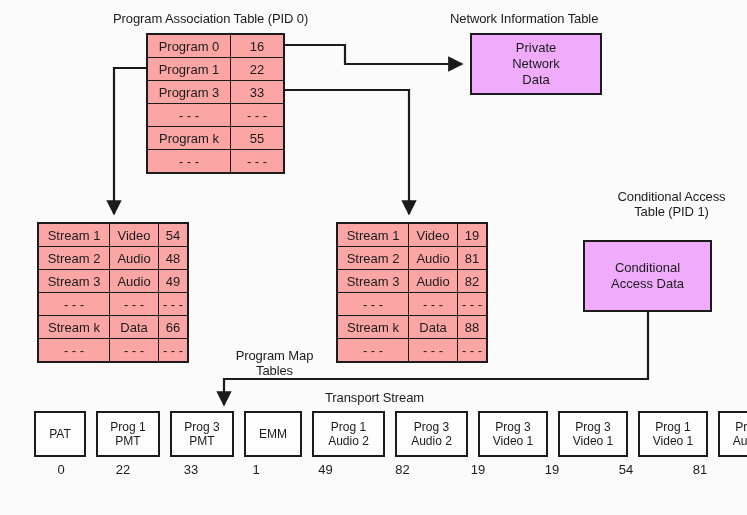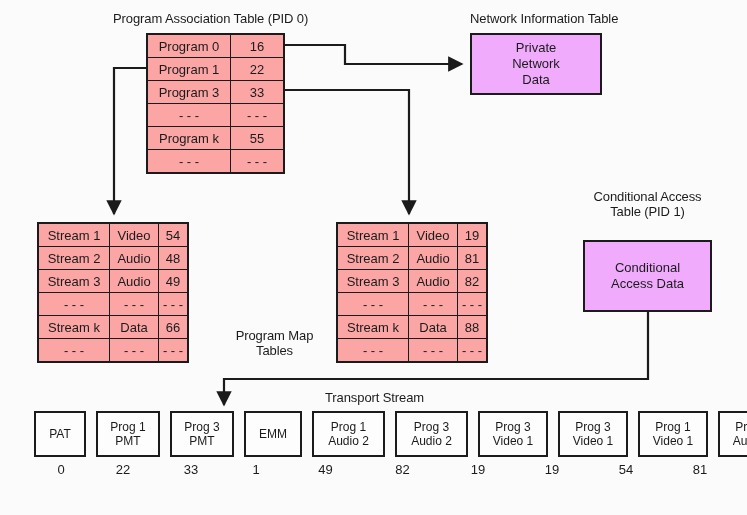--- a/index.html
+++ b/index.html
@@ -130,23 +130,23 @@
   .ts-pid {
     font-size: 13px;
     color: #1b1b1b;
     text-align: center;
     margin-right: 2px;
   }
   .ts-pid:last-child { margin-right: 0; }
 
   
   #pat-title   { left: 113px;  top: 11px; text-align: center; }
-  #nit-title   { left: 450px;  top: 11px; margin-left: 20px; }
-  #cat-title   { left: 580px;  top: 189px; width: 135px; }
-  #pmt-title   { left: 222px;  top: 328px; width: 105px; }
+  #nit-title   { left: 450px;  top: 11px; }
+  #cat-title   { left: 604px;  top: 189px; width: 135px; }
+  #pmt-title   { left: 222px;  top: 348px; width: 105px; }
   #ts-title    { left: 325px;  top: 390px; }
 </style>
 </head>
 <body>
 
 <div id="canvas">
 
   <svg class="wires" viewBox="0 0 747 515">
     <defs>
       <marker id="arrow" viewBox="0 0 10 10" refX="9" refY="5" markerWidth="7" markerHeight="7" orient="auto-start-reverse">

